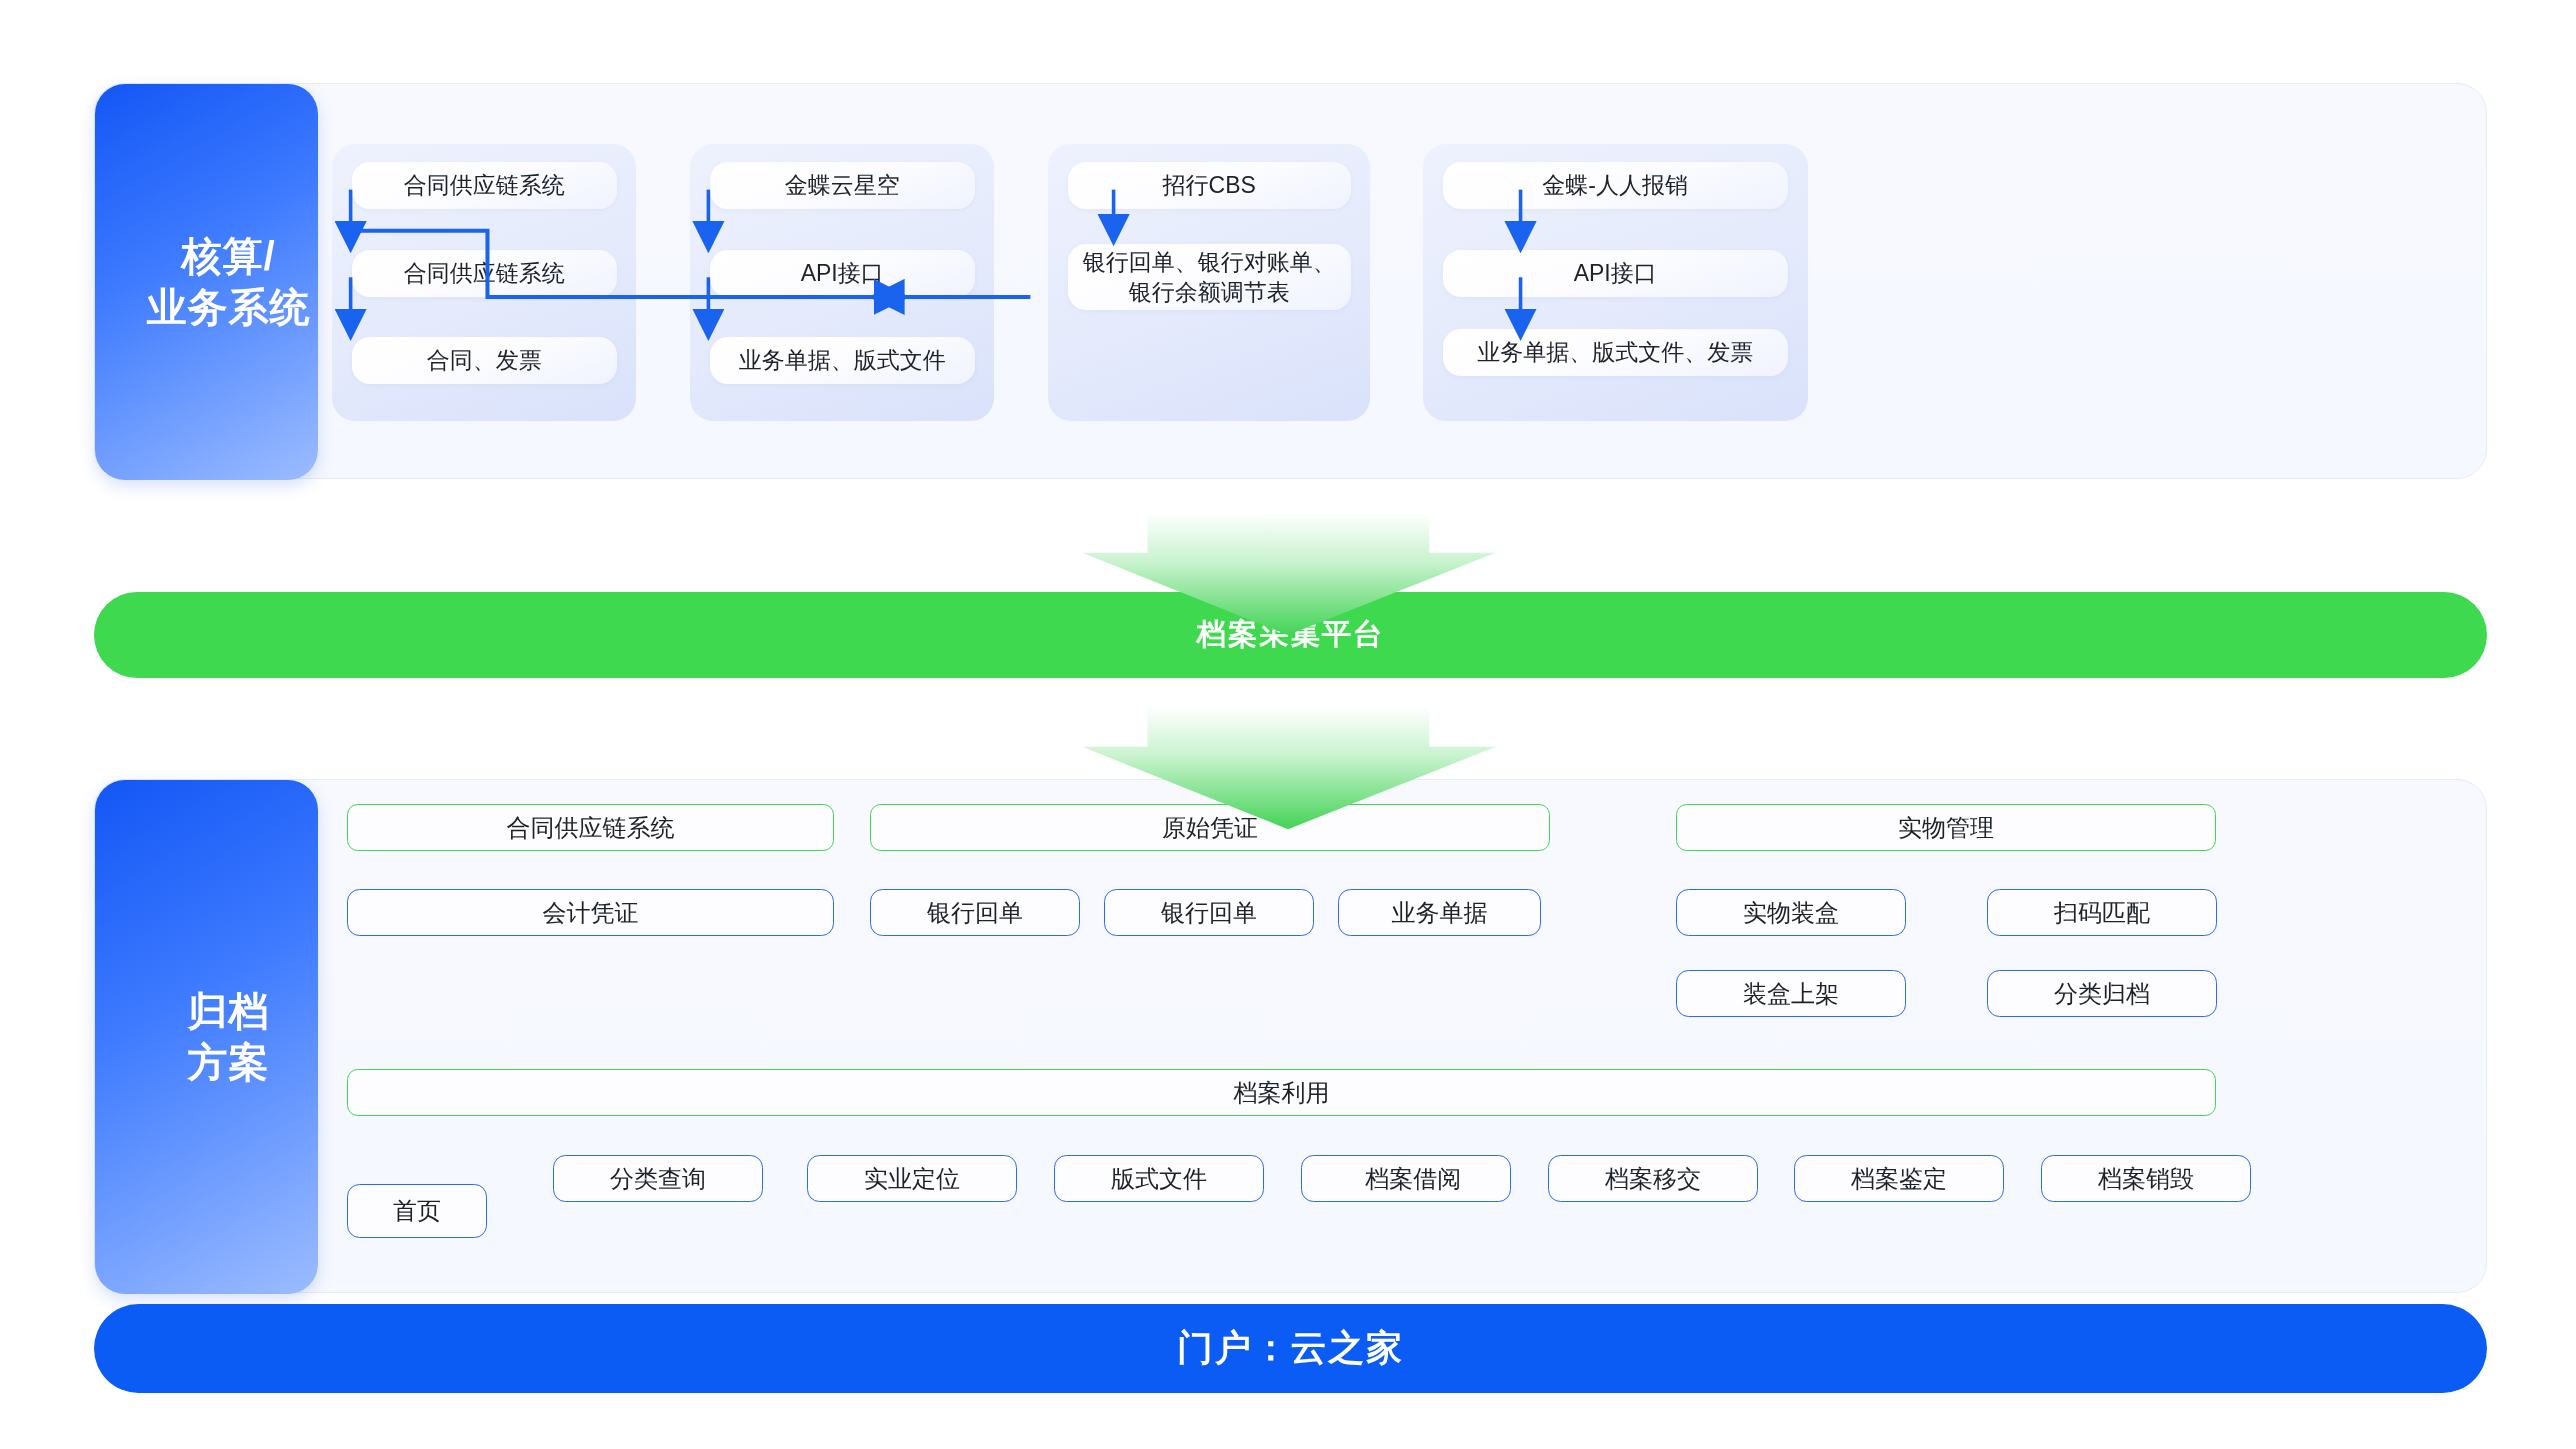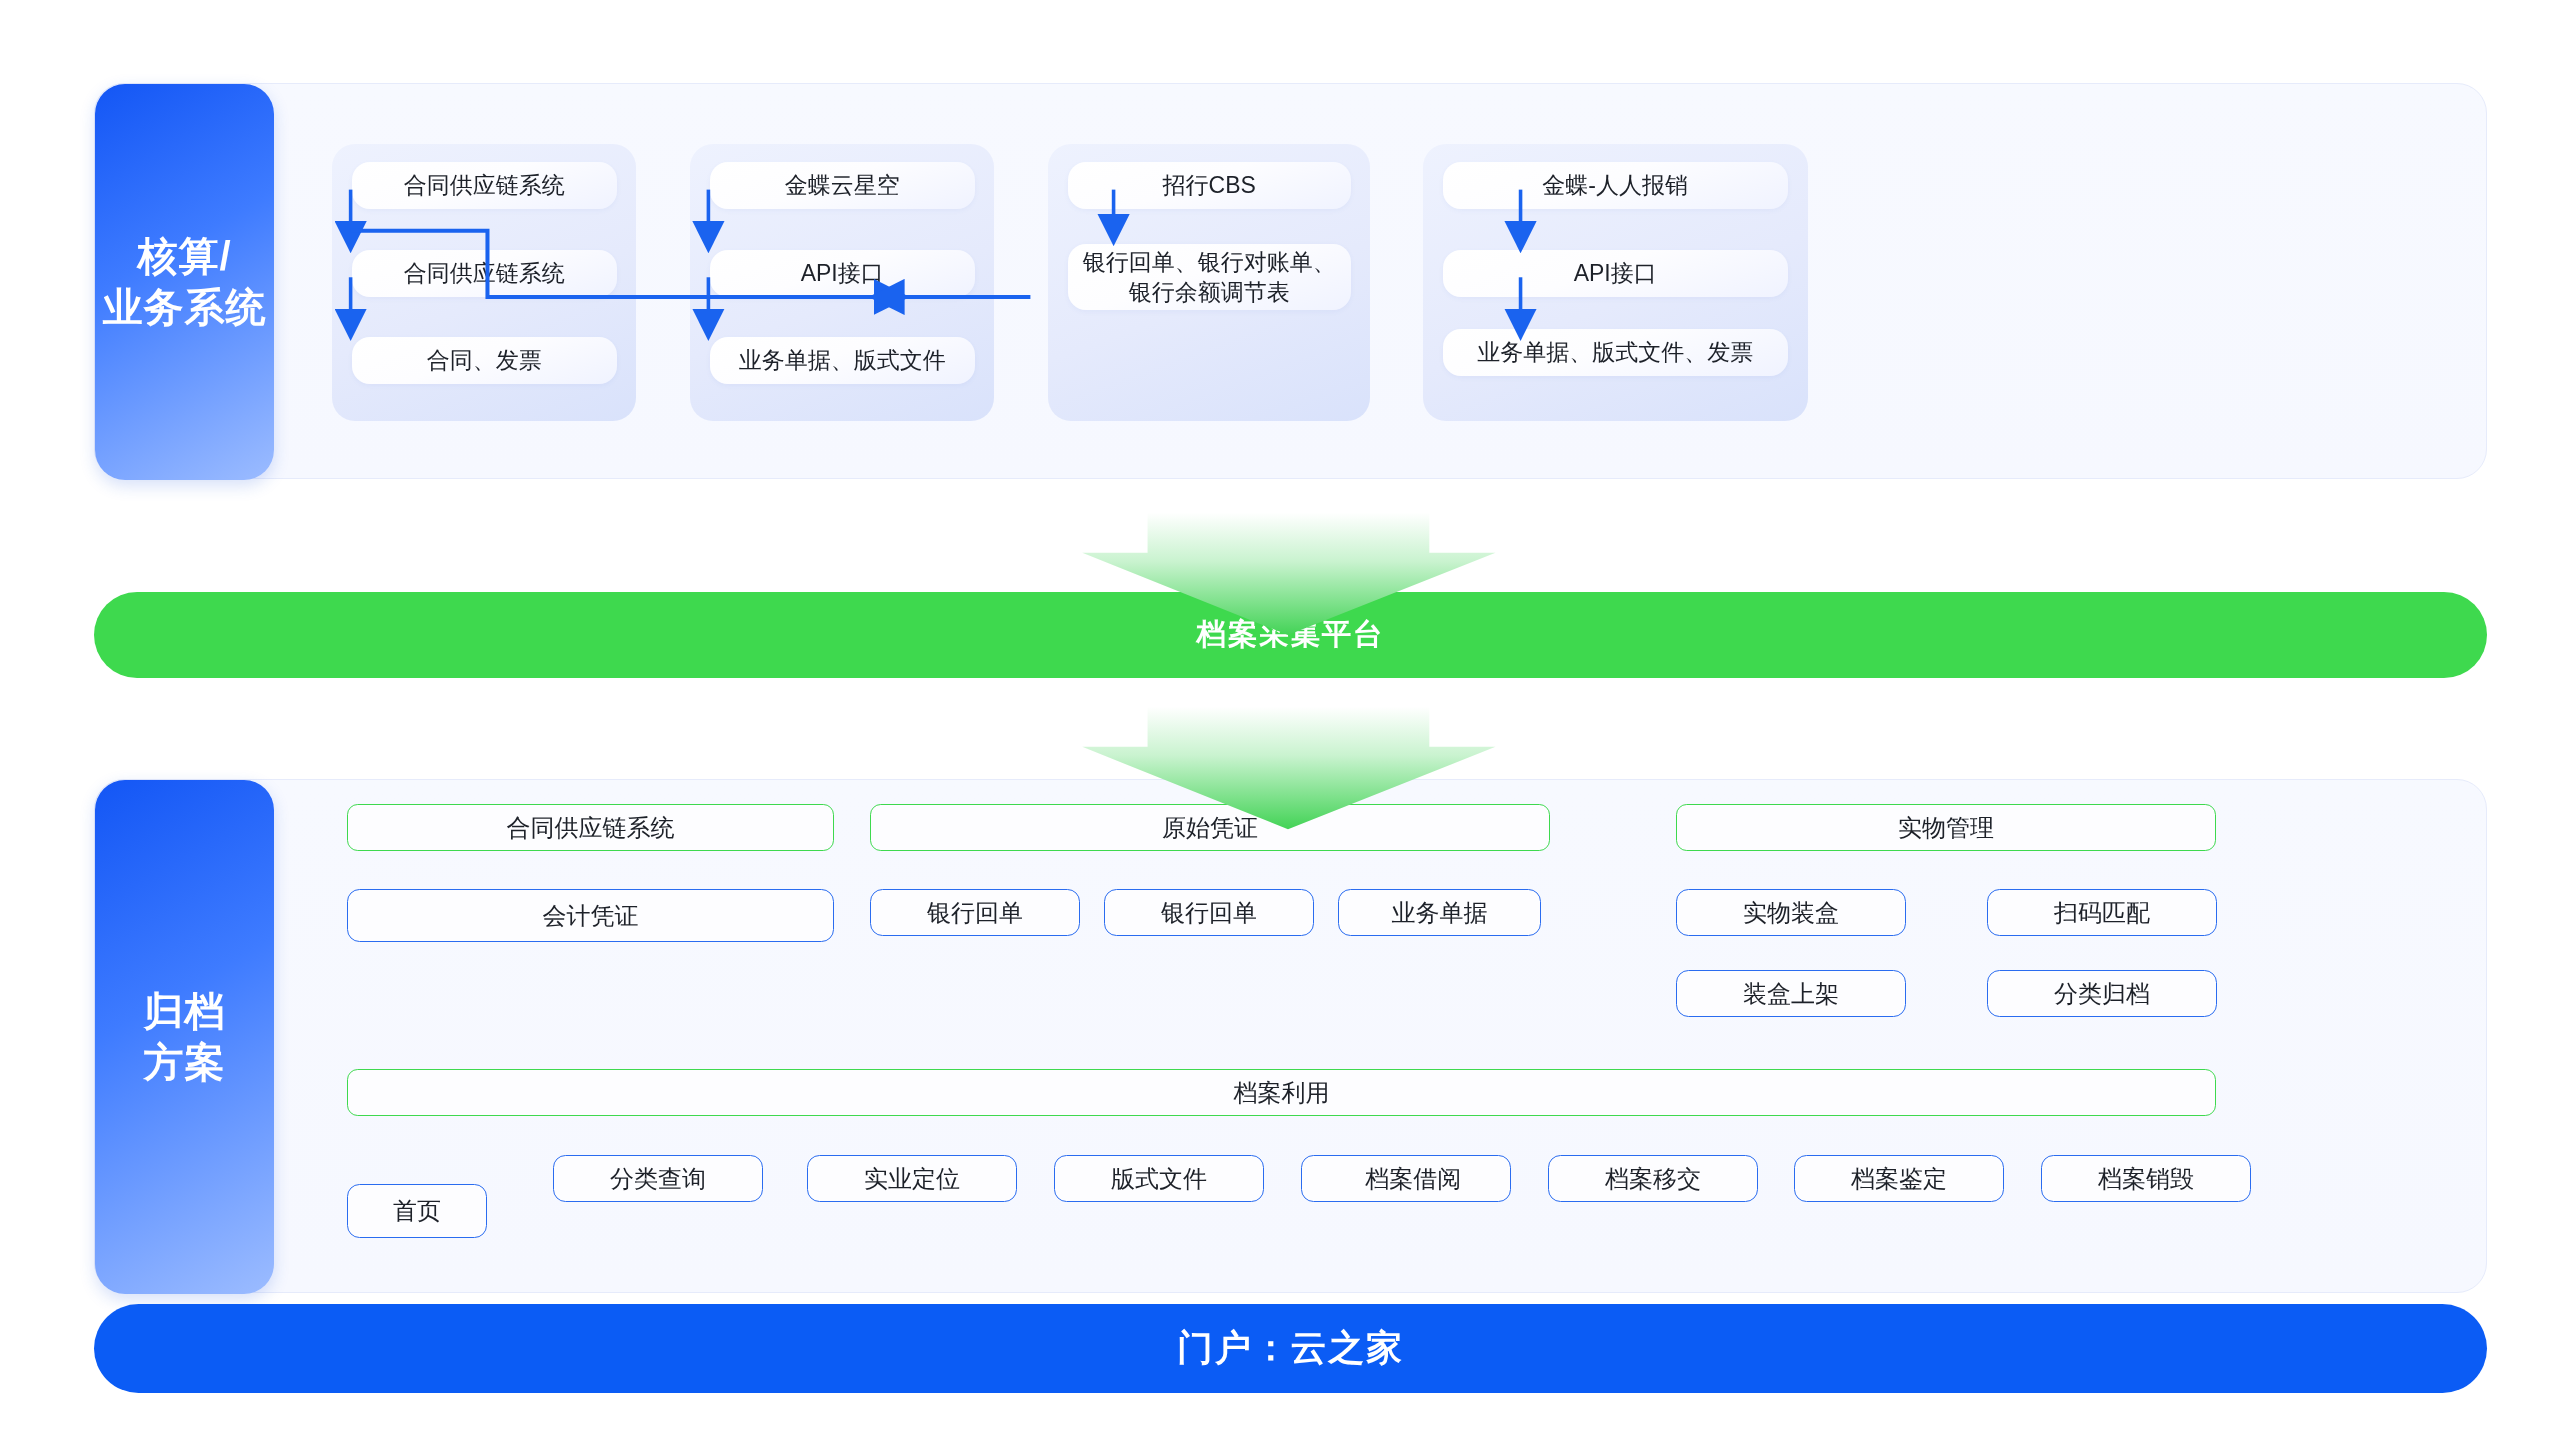--- a/index.html
+++ b/index.html
@@ -20,20 +20,21 @@
     box-sizing:border-box;
   }
   .side-label{
     position:absolute;left:0;top:0;
     border-radius:30px 30px 30px 30px;
     background:linear-gradient(150deg,#1356f5 0%,#3e7bff 42%,#9cbcff 100%);
     color:#ffffff;font-weight:bold;
     display:flex;flex-direction:column;align-items:center;justify-content:center;
     line-height:1.28;text-align:center;letter-spacing:0.9px;
     box-shadow:0 5.4px 16px rgba(34,90,220,.18);
+    padding-left:44px;
   }
 
   
   #sec-top{left:94px;top:83px;width:2393px;height:396px;}
   #lbl-top{width:179px;height:396px;font-size:40px;}
   .group{
     position:absolute;top:60px;height:277px;
     border-radius:23px;
     background:linear-gradient(160deg,#eef2fe 0%,#e5eafc 55%,#d9e2fb 100%);
     box-sizing:border-box;
@@ -117,21 +118,21 @@
     <span>档案采集平台</span>
   </div>
 
   <div class="section" id="sec-bot">
     <div class="side-label" id="lbl-bot">
       <span>归档</span>
       <span>方案</span>
     </div>
 
     <div class="hdr" style="left:252px;top:24px;width:487px;height:47px;">合同供应链系统</div>
-    <div class="chip" style="left:252px;top:109px;width:487px;height:53px;">会计凭证</div>
+    <div class="chip" style="left:252px;top:109px;width:487px;height:47px;">会计凭证</div>
 
     <div class="hdr" style="left:775px;top:24px;width:680px;height:47px;">原始凭证</div>
     <div class="chip" style="left:775px;top:109px;width:210px;height:47px;">银行回单</div>
     <div class="chip" style="left:1009px;top:109px;width:210px;height:47px;">银行回单</div>
     <div class="chip" style="left:1243px;top:109px;width:203px;height:47px;">业务单据</div>
 
     <div class="hdr" style="left:1581px;top:24px;width:540px;height:47px;">实物管理</div>
     <div class="chip" style="left:1581px;top:109px;width:230px;height:47px;">实物装盒</div>
     <div class="chip" style="left:1892px;top:109px;width:230px;height:47px;">扫码匹配</div>
     <div class="chip" style="left:1581px;top:190px;width:230px;height:47px;">装盒上架</div>

